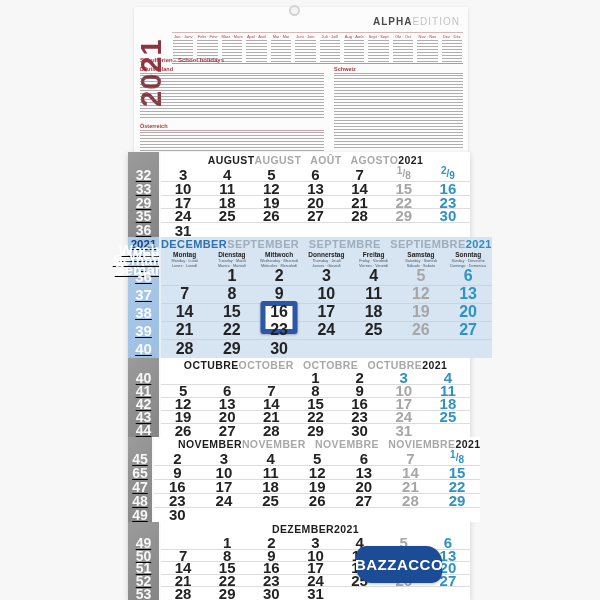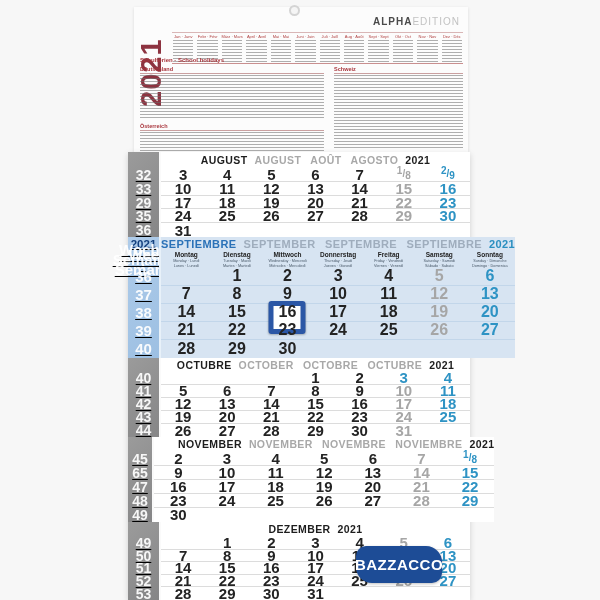--- a/index.html
+++ b/index.html
@@ -46,21 +46,21 @@
   .m-sep .mbody{background:#d7e4f2;border-left-color:#e8f1f9;}
 
   .hh,.yh,.dh,.rh{display:flex;align-items:center;}
   .m-aug .hh{height:16px;} .m-aug .rh{height:13.8px;}
   .m-sep .yh{height:14px;} .m-sep .dh{height:17px;} .m-sep .rh{height:18px;}
   .m-okt .hh{height:14px;} .m-okt .rh{height:13px;}
   .m-nov .hh{height:15px;padding-left:24px;} .m-nov .rh{height:14px;}
   .m-dez .hh{height:15px;} .m-dez .rh{height:12.6px;}
   .m-sep .mhdr{height:14px;}
 
-  .mhdr{justify-content:center;gap:7px;font-size:10.5px;font-weight:800;letter-spacing:.4px;white-space:nowrap;}
+  .mhdr{justify-content:center;gap:0;font-size:10.5px;font-weight:800;letter-spacing:.4px;white-space:nowrap;}
   .mhdr .de{color:#1d1d1d;}
   .mhdr .intl{color:#a8a8a8;word-spacing:6px;}
   .mhdr .yr{color:#1d1d1d;}
   .m-sep .mhdr{font-size:11px;}
   .m-sep .mhdr .de{color:#2b72b8;}
   .m-sep .mhdr .intl{color:#9fadbd;}
   .m-sep .mhdr .yr{color:#2a8fc0;}
 
   .dayrow{display:flex;}
   .dhc{flex:1;text-align:center;line-height:1;padding-top:2px;}
@@ -330,21 +330,21 @@
           </div>
           <div class="rh">
             <div class="wnum">39</div>
           </div>
           <div class="rh">
             <div class="wnum">40</div>
           </div>
         </div>
         <div class="mbody">
           <div class="mhdr yh">
-            <span class="de">SEPTIEMBRE</span>
+            <span class="de">DECEMBER</span>
             <span class="intl">SEPTEMBER SEPTEMBRE SEPTIEMBRE</span>
             <span class="yr">2021</span>
           </div>
           <div class="dayrow dh">
             <div class="dhc">
               <span class="dde">Montag</span>
               <span class="dsub">Monday · Lundi</span>
               <span class="dsub">Lunes · Lunedì</span>
             </div>
             <div class="dhc">

